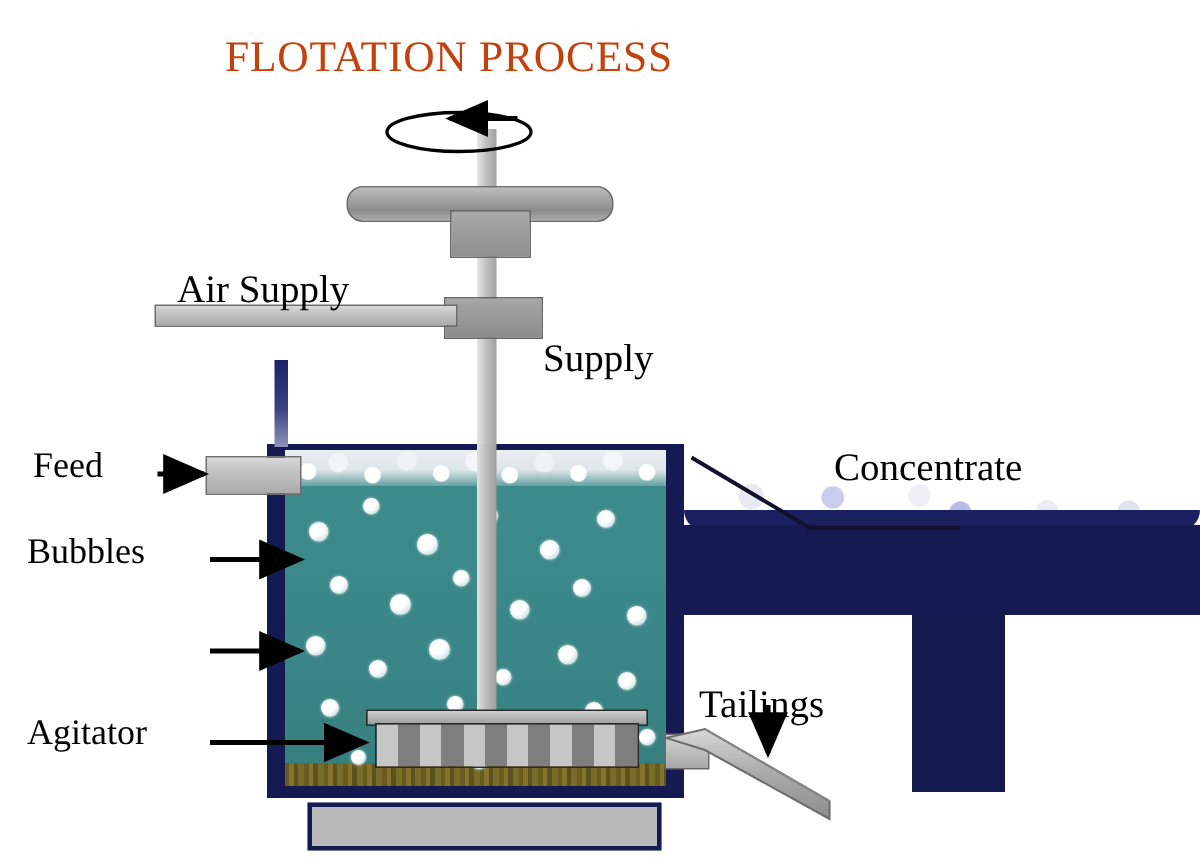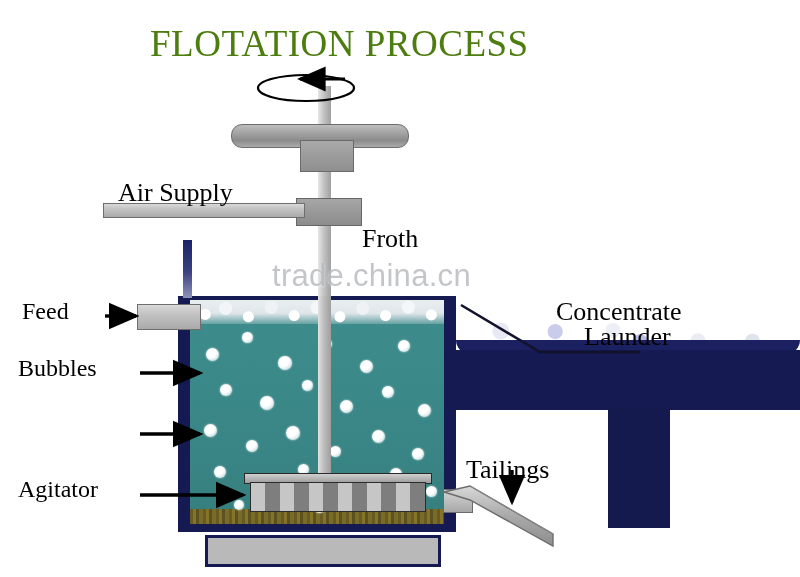--- a/index.html
+++ b/index.html
@@ -3,21 +3,21 @@
 <meta charset="utf-8">
 <style>
   html,body{margin:0;padding:0;background:#fff;}
   body{width:800px;height:577px;overflow:hidden;
        font-family:"Liberation Serif",serif;}
   #stage{position:relative;width:800px;height:577px;background:#ffffff;}
 
   
   .title{
     position:absolute;left:150px;top:22px;
-    font-size:37px;letter-spacing:.5px;color:#4d7c0f;
+    font-size:29px;letter-spacing:.5px;color:#c2410c;
     font-family:"Liberation Serif",serif;font-weight:400;
     white-space:nowrap;
     text-align:center;
   }
   .lbl{
     position:absolute;color:#000000;white-space:nowrap;
     font-family:"Liberation Serif",serif;font-weight:400;
   }
   .lbl-lg{font-size:24px;}
   .lbl-md{font-size:26px;}
@@ -212,23 +212,21 @@
     <line x1="140" y1="495" x2="243" y2="495" stroke="#000" stroke-width="3.4" marker-end="url(#ah)"></line>
     <line x1="512" y1="470" x2="512" y2="502" stroke="#000" stroke-width="3.4" marker-end="url(#ah)"></line>
 
     <path d="M461,305 L540,352 L640,352" fill="none" stroke="#12122c" stroke-width="2.6"></path>
 
     <path d="M444,492 L470,486 L553,534 L553,546 L470,500 z" fill="url(#chuteg)" stroke="#6d6d6d" stroke-width="1.4"></path>
     <path d="M470,486 L553,534" fill="none" stroke="#8a8a8a" stroke-width="1"></path>
   </svg>
 
   <div class="lbl lbl-md" style="left:118px;top:178px;">Air Supply</div>
-  <div class="lbl lbl-md" style="left:362px;top:224px;">Froth</div>
+  <div class="lbl lbl-md" style="left:362px;top:224px;">Supply</div>
   <div class="lbl lbl-lg" style="left:22px;top:298px;">Feed</div>
   <div class="lbl lbl-lg" style="left:18px;top:355px;">Bubbles</div>
   <div class="lbl lbl-md" style="left:466px;top:455px;">Tailings</div>
   <div class="lbl lbl-lg" style="left:18px;top:476px;">Agitator</div>
   <div class="lbl lbl-md" style="left:556px;top:297px;text-align:right;">Concentrate</div>
-  <div class="lbl lbl-md" style="left:584px;top:322px;">Launder</div>
-
-  <div class="watermark">trade.china.cn</div>
+
 
 </div>
 
 </body></html>

